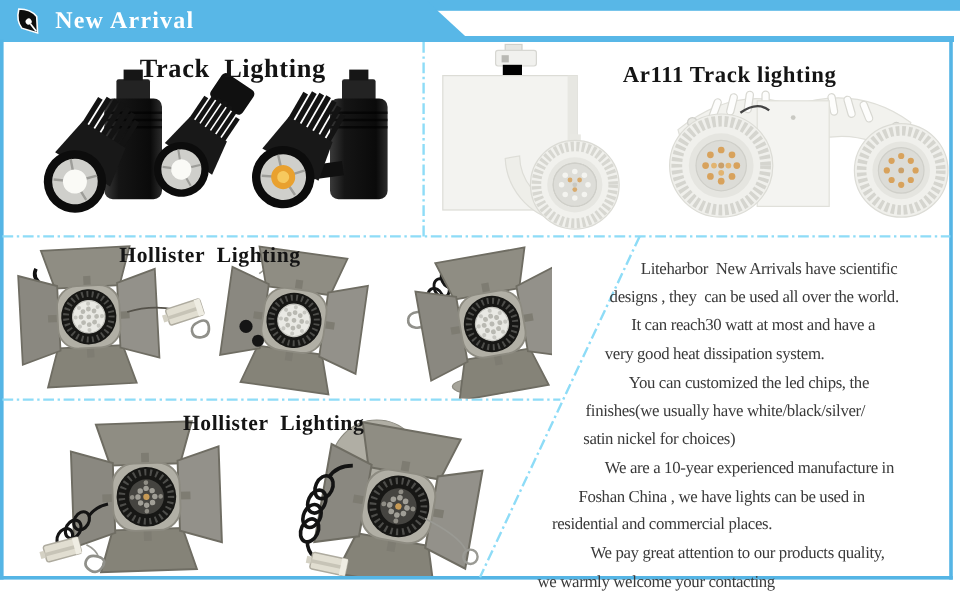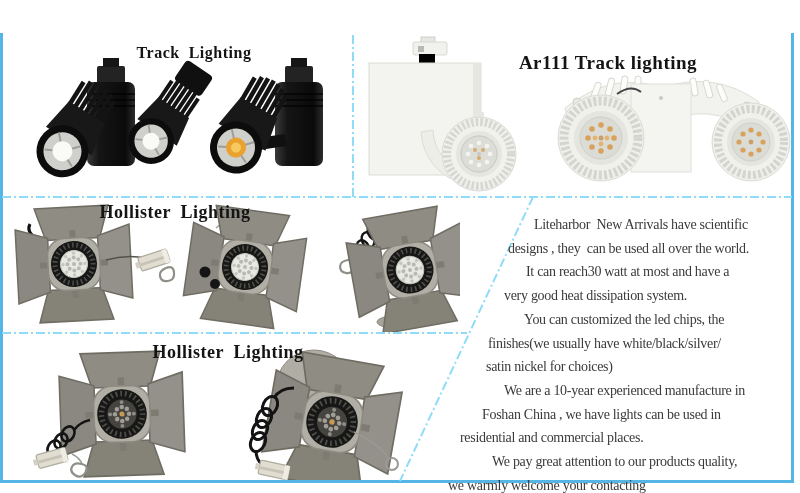--- a/index.html
+++ b/index.html
@@ -17,21 +17,21 @@
   
   .bord{position:absolute;background:#55b5e5;}
   .bord-left{left:0;top:33px;width:3px;height:450px;}
   .bord-right{left:791px;top:33px;width:3px;height:450px;}
   .bord-bottom{left:0;top:480px;width:794px;height:3px;}
   
   .dividers{position:absolute;left:0;top:0;width:800px;height:493px;pointer-events:none;}
   
   .ptitle{position:absolute;font-weight:700;color:#141414;text-align:center;white-space:pre;
         letter-spacing:.5px;z-index:5;}
-  .t-track{left:94px;top:44px;width:200px;font-size:16px;}
+  .t-track{left:94px;top:44px;width:200px;font-size:22px;}
   .t-ar111{left:488px;top:52px;width:240px;font-size:19px;text-align:center;}
   .t-h1{left:75px;top:202px;width:200px;font-size:18px;}
   .t-h2{left:128px;top:342px;width:200px;font-size:18px;}
   
   .photo{position:absolute;}
   .ph-track{left:2px;top:36px;}
   .ph-ar111{left:355px;top:36px;}
   .ph-h1{left:2px;top:198px;}
   .ph-h2{left:2px;top:336px;}
   
@@ -48,20 +48,33 @@
   .desc-line:nth-child(9){padding-left:34px}
   .desc-line:nth-child(10){padding-left:12px}
   .desc-line:nth-child(11){padding-left:44px}
   .desc-line:nth-child(12){padding-left:0}
 </style>
 </head>
 <body>
 
 <div class="page">
 
+  <div class="banner">
+    <div class="banner-strip"></div>
+    <div class="banner-block"></div>
+    <div class="banner-underline"></div>
+    <svg class="pen" viewBox="0 0 24 24">
+      <g transform="rotate(-38 12 12)">
+        <path d="M12,1.5 C15.8,4.5 18.5,9 18.5,13.2 L12,22.5 L5.5,13.2 C5.5,9 8.2,4.5 12,1.5 Z" fill="#0e0e0e" stroke="#fdfdfd" stroke-width="1.1"></path>
+        <circle cx="12" cy="12.5" r="2.1" fill="#ffffff"></circle>
+        <path d="M12,14.6 L12,21" stroke="#ffffff" stroke-width="1.2"></path>
+      </g>
+    </svg>
+    <span class="banner-title">New Arrival</span>
+  </div>
 
   <div class="bord bord-left"></div>
   <div class="bord bord-right"></div>
   <div class="bord bord-bottom"></div>
 
   <svg class="dividers">
     <g stroke="#8edcf7" stroke-width="2" stroke-dasharray="9 3 2 3" fill="none">
       <line x1="353" y1="35" x2="353" y2="197"></line>
       <line x1="2" y1="197" x2="792" y2="197"></line>
       <line x1="2" y1="333" x2="467" y2="333"></line>

